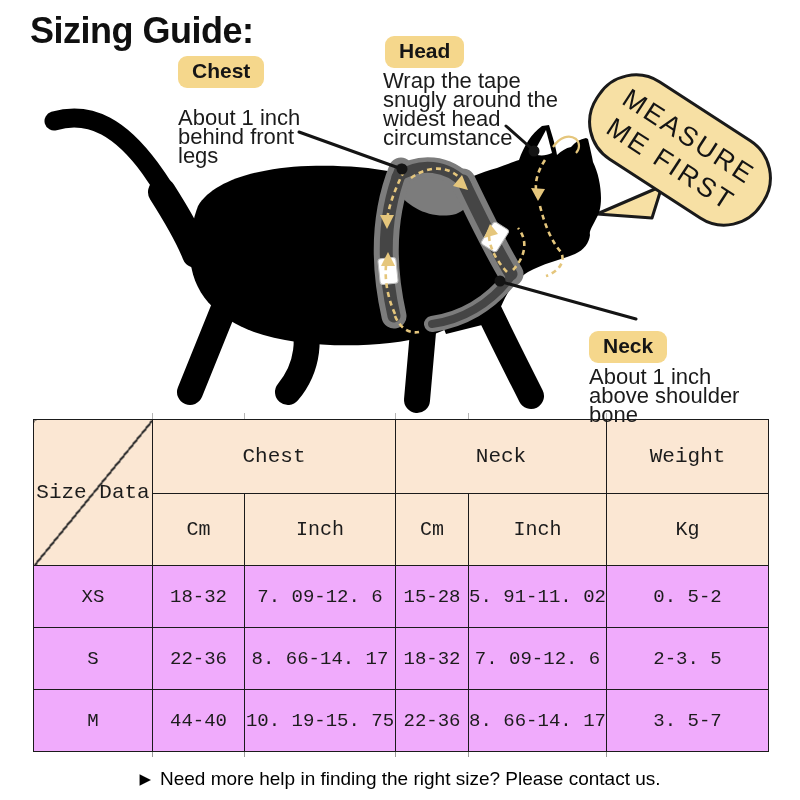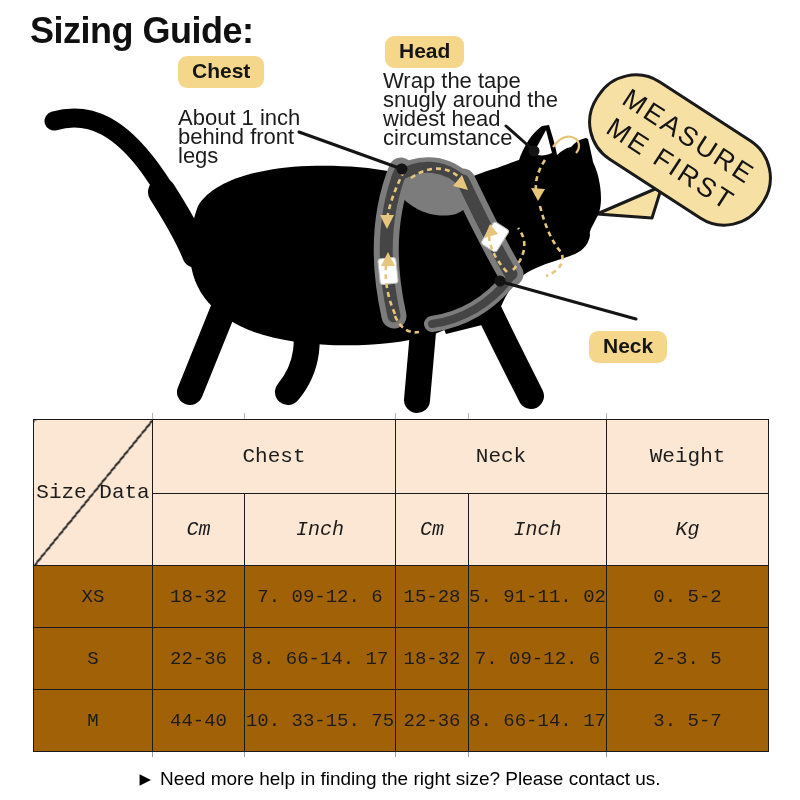--- a/index.html
+++ b/index.html
@@ -40,25 +40,25 @@
     position:absolute;left:33px;top:419px;width:735px;
     border-collapse:collapse;table-layout:fixed;
     font-family:"Liberation Mono",monospace;color:#1c1c1c;z-index:2;
   }
   .size-table th,.size-table td{
     border:1.5px solid #1b1b1b;text-align:center;vertical-align:middle;
     font-weight:400;padding:0;overflow:hidden;
   }
   .size-table .hdr{background:var(--table_header_bg);}
   .size-table tr.r1{height:74px;}
-  .size-table tr.r2{height:72px;font-style:italic;}
+  .size-table tr.r2{height:72px;}
   .size-table tr.dr{height:62px;}
   .size-table tr.r1 th{font-size:21px;}
   .size-table tr.r2 th{font-size:20px;}
-  .size-table td{font-size:19px;background:#a16207;}
+  .size-table td{font-size:19px;background:#f0abfc;}
   .size-table th.corner{
     background-color:var(--table_header_bg);
     background-image:linear-gradient(to bottom right,
       transparent calc(50% - 1px), #2a2a2a calc(50% - 1px),
       #2a2a2a calc(50% + 1px), transparent calc(50% + 1px));
     font-size:19px;
   }
   .stub{position:absolute;width:1px;height:6px;z-index:1;}
   .stub.top{background:#b5b5b5;top:413px;}
   .stub.bot{background:#9a9a9a;top:751px;}
@@ -149,20 +149,21 @@
     </g>
   </svg>
 
   <div class="chip chip-chest">Chest</div>
   <div class="desc desc-chest">About 1 inch behind front legs</div>
 
   <div class="chip chip-head">Head</div>
   <div class="desc desc-head">Wrap the tape snugly around the widest head circumstance</div>
 
   <div class="chip chip-neck">Neck</div>
+  <div class="desc desc-neck">About 1 inch above shoulder bone</div>
 
   <div class="stub top" style="left:152px"></div>
   <div class="stub top" style="left:244px"></div>
   <div class="stub top" style="left:395px"></div>
   <div class="stub top" style="left:468px"></div>
   <div class="stub top" style="left:606px"></div>
   <div class="stub bot" style="left:152px"></div>
   <div class="stub bot" style="left:244px"></div>
   <div class="stub bot" style="left:395px"></div>
   <div class="stub bot" style="left:468px"></div>
@@ -203,21 +204,21 @@
       <td>S</td>
       <td>22-36</td>
       <td>8. 66-14. 17</td>
       <td>18-32</td>
       <td>7. 09-12. 6</td>
       <td>2-3. 5</td>
     </tr>
     <tr class="dr">
       <td>M</td>
       <td>44-40</td>
-      <td>10. 33-15. 75</td>
+      <td>10. 19-15. 75</td>
       <td>22-36</td>
       <td>8. 66-14. 17</td>
       <td>3. 5-7</td>
     </tr>
   </tbody>
     </table>
 
   <div class="footer">
     <span class="tri">▶</span><span>Need more help in finding the right size? Please contact us.</span>
   </div>

